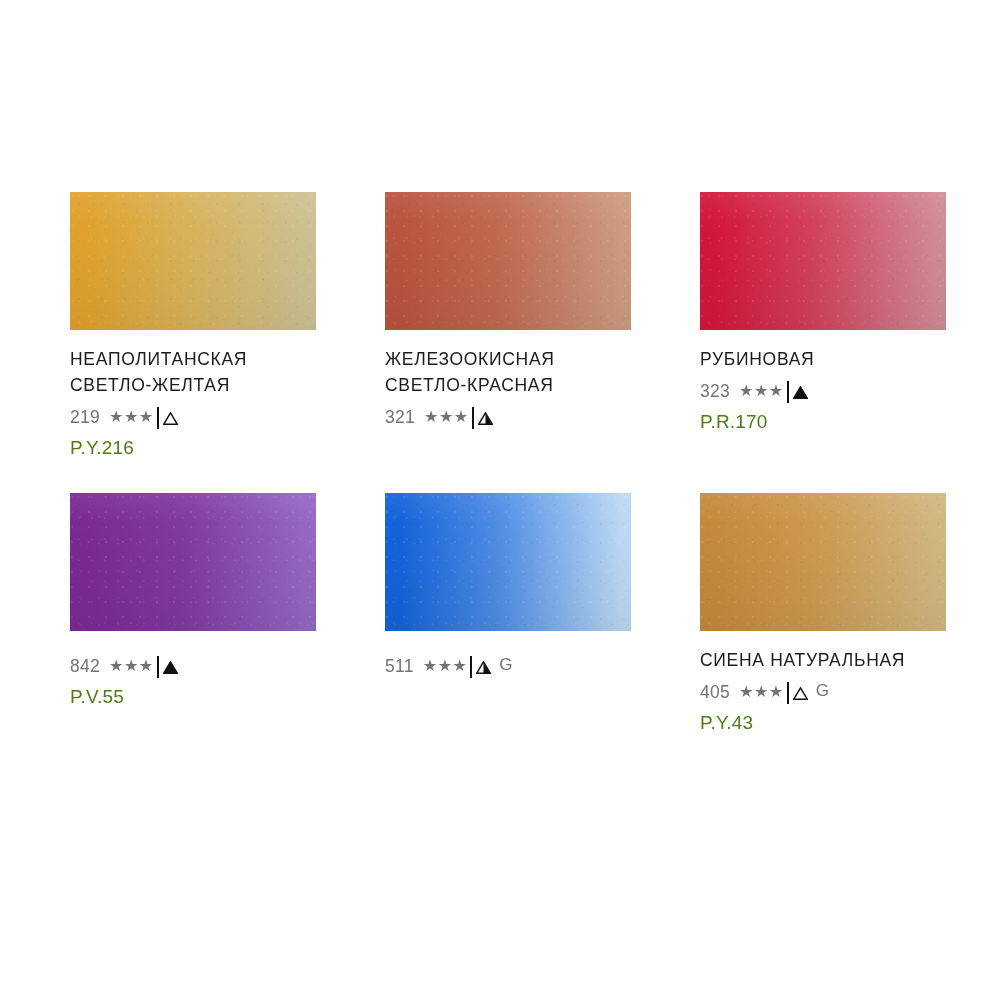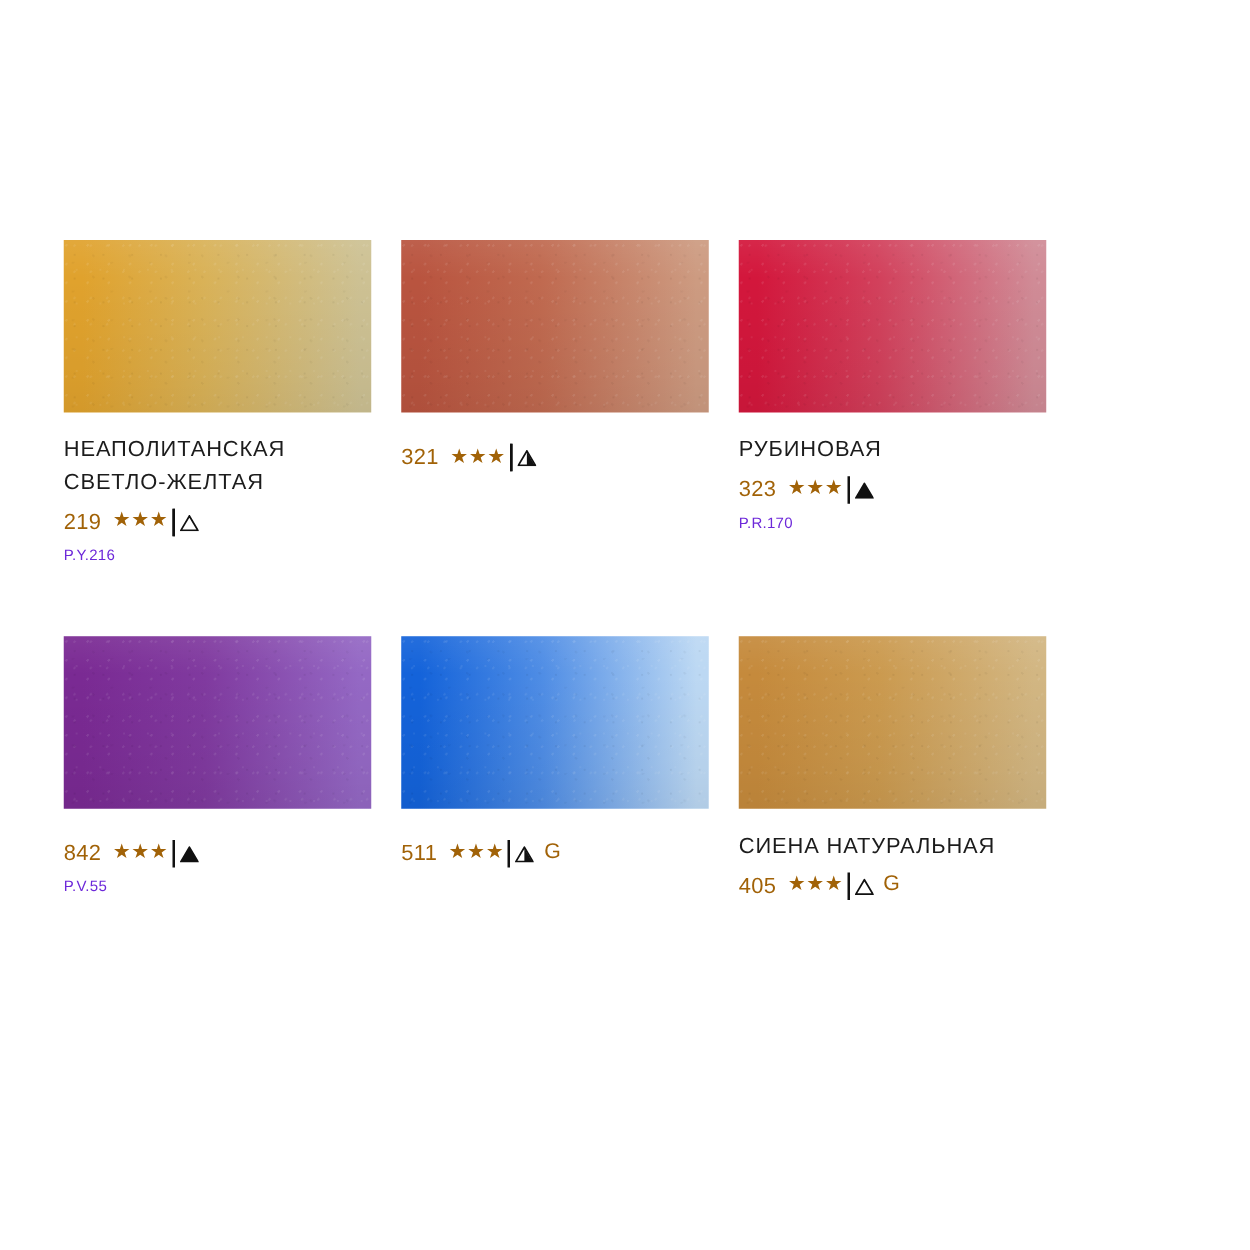--- a/index.html
+++ b/index.html
@@ -17,28 +17,27 @@
 
   .sheet {
     position: relative;
     width: 1000px;
     height: 1000px;
     box-sizing: border-box;
   }
 
   .grid {
     position: absolute;
-    left: 51px;
+    left: 70px;
     top: 192px;
     width: 876px;
     display: grid;
     grid-template-columns: repeat(3, 246px);
     column-gap: 69px;
     row-gap: 0px;
-    gap: 24px;
   }
 
   .swatch-cell {
     width: 246px;
     margin-bottom: 34px;
   }
 
   .swatch-cell.row2 {
     margin-top: 0px;
   }
@@ -86,21 +85,21 @@
     text-transform: uppercase;
     white-space: pre-line;
   }
 
   .code-line {
     display: flex;
     align-items: center;
     margin-top: 8px;
     font-size: 17.5px;
     letter-spacing: .3px;
-    color: #a16207;
+    color: #737373;
   }
 
   .code-num { margin-right: 9px; }
 
   .stars {
     letter-spacing: .5px;
     font-size: 16px;
     line-height: 1;
     position: relative;
     top: 0px;
@@ -143,23 +142,23 @@
 
   .gletter {
     margin-left: 8px;
     font-size: 17px;
     position: relative;
     top: -1px;
   }
 
   .pigment {
     margin-top: 9px;
-    font-size: 12px;
+    font-size: 19px;
     letter-spacing: .2px;
-    color: #6d28d9;
+    color: #4d7c0f;
   }
 </style>
 </head>
 <body>
 
 <div class="sheet">
   <div class="grid">
 
     <div class="swatch-cell">
       <div class="swatch" style="background: linear-gradient(90deg, rgb(224, 162, 45) 0%, rgb(224, 162, 45) 6%, rgb(217, 178, 88) 46%, rgb(205, 193, 147) 96%, rgb(205, 193, 147) 100%);">
@@ -183,20 +182,22 @@
         <div class="pigment">P.Y.216</div>
       </div>
     </div>
 
     <div class="swatch-cell">
       <div class="swatch" style="background: linear-gradient(90deg, rgb(185, 84, 63) 0%, rgb(185, 84, 63) 6%, rgb(192, 106, 80) 46%, rgb(205, 155, 129) 96%, rgb(205, 155, 129) 100%);">
         <div class="grain"></div>
         <div class="sheen"></div>
       </div>
       <div class="caption">
+        <div class="name">ЖЕЛЕЗООКИСНАЯ
+СВЕТЛО-КРАСНАЯ</div>
         <div class="code-line">
           <span class="code-num">321</span>
           <span class="stars">★★★</span>
           <span class="sym"><span class="sq full"></span></span>
           <span class="sym tri">
               <svg width="15" height="13" viewBox="0 0 15 13">
                 <path d="M7.5 0.8 L14.3 12.3 L0.7 12.3 Z" fill="none" stroke="#111" stroke-width="1.4" stroke-linejoin="miter"></path>
                 <path d="M7.5 1.6 L13.6 12.0 L7.5 12.0 Z" fill="#111"></path>
               </svg>
             </span>
@@ -280,17 +281,18 @@
           <span class="code-num">405</span>
           <span class="stars">★★★</span>
           <span class="sym"><span class="sq half"></span></span>
           <span class="sym tri">
               <svg width="15" height="13" viewBox="0 0 15 13">
                 <path d="M7.5 0.8 L14.3 12.3 L0.7 12.3 Z" fill="none" stroke="#111" stroke-width="1.4" stroke-linejoin="miter"></path>
               </svg>
             </span>
           <span class="gletter">G</span>
         </div>
+        <div class="pigment">P.Y.43</div>
       </div>
     </div>
 
   </div>
 </div>
 
 </body></html>

